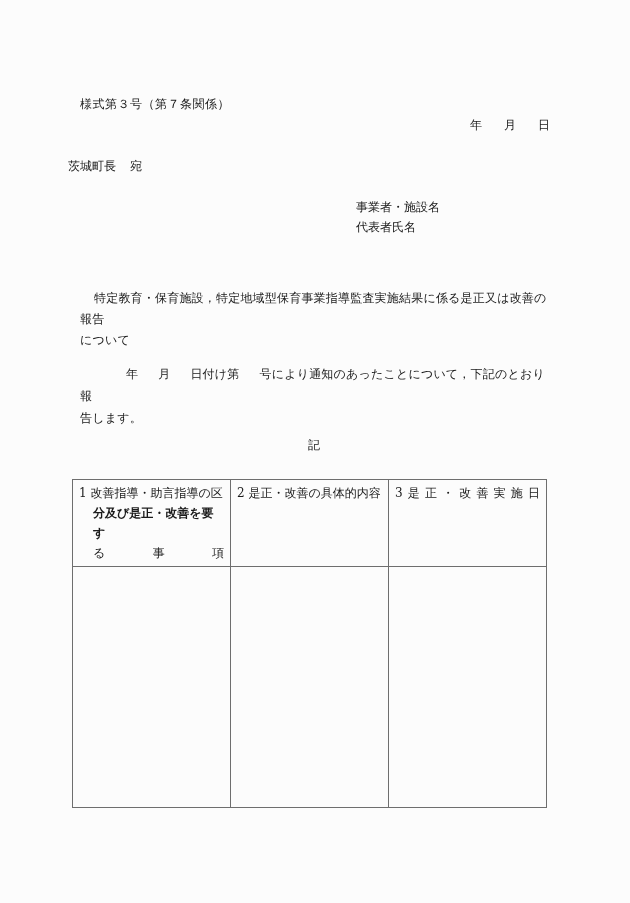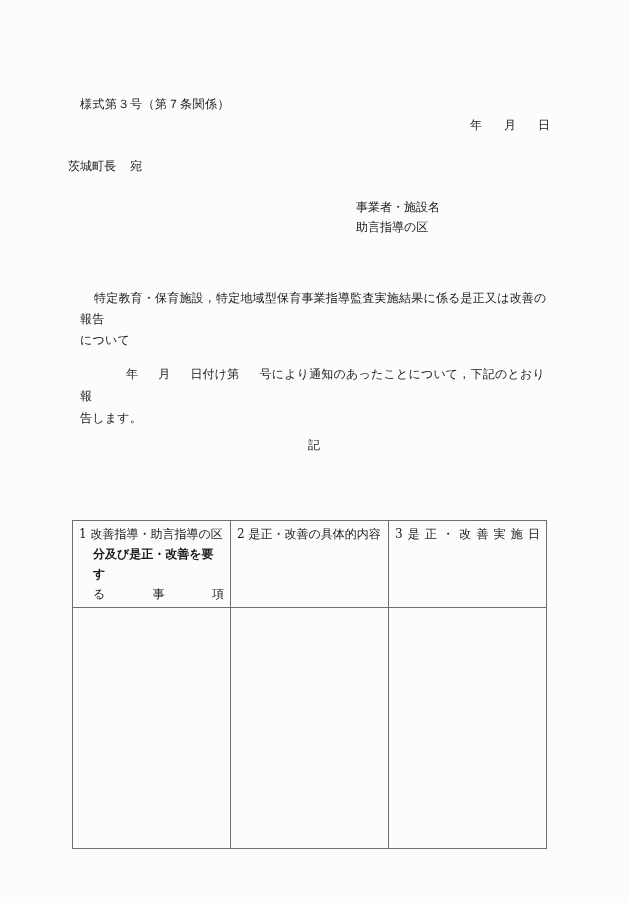--- a/index.html
+++ b/index.html
@@ -29,21 +29,21 @@
     .body-text { left: 80px; top: 356px; width: 470px; white-space: normal; line-height: 22px; letter-spacing: 0.2px; margin-top: 7px; }
     .body-text .g1 { display: inline-block; width: 46px; }
     .body-text .g2 { display: inline-block; width: 20px; }
     .body-text .g3 { display: inline-block; width: 20px; }
     .body-text .g4 { display: inline-block; width: 20px; }
     .ki { left: 308px; top: 437px; }
 
     table.report {
       position: absolute;
       left: 72px;
-      top: 520px;
+      top: 479px;
       width: 474px;
       border-collapse: collapse;
       table-layout: fixed;
       padding-left: 7px;
     }
     table.report td, table.report th {
       border: 1px solid #6e6e6e;
       vertical-align: top;
       font-weight: normal;
       text-align: left;
@@ -69,21 +69,21 @@
 <div class="abs date-line">
   <span>年</span><span class="gap"></span><span>月</span><span class="gap"></span><span>日</span>
 </div>
 
 <div class="abs addressee">
   <span>茨城町長</span><span class="sp"></span><span>宛</span>
 </div>
 
 <div class="abs sender-block">
   <div>事業者・施設名</div>
-  <div>助言指導の区</div>
+  <div>代表者氏名</div>
 </div>
 
 <div class="abs subject">
   <span class="indent"></span><span>特定教育・保育施設，特定地域型保育事業指導監査実施結果に係る是正又は改善の報告</span><br>
   <span>について</span>
 </div>
 
 <div class="abs body-text">
   <span class="g1"></span><span>年</span><span class="g2"></span><span>月</span><span class="g3"></span><span>日付け第</span><span class="g4"></span><span>号により通知のあったことについて，下記のとおり報</span><br>
   <span>告します。</span>

